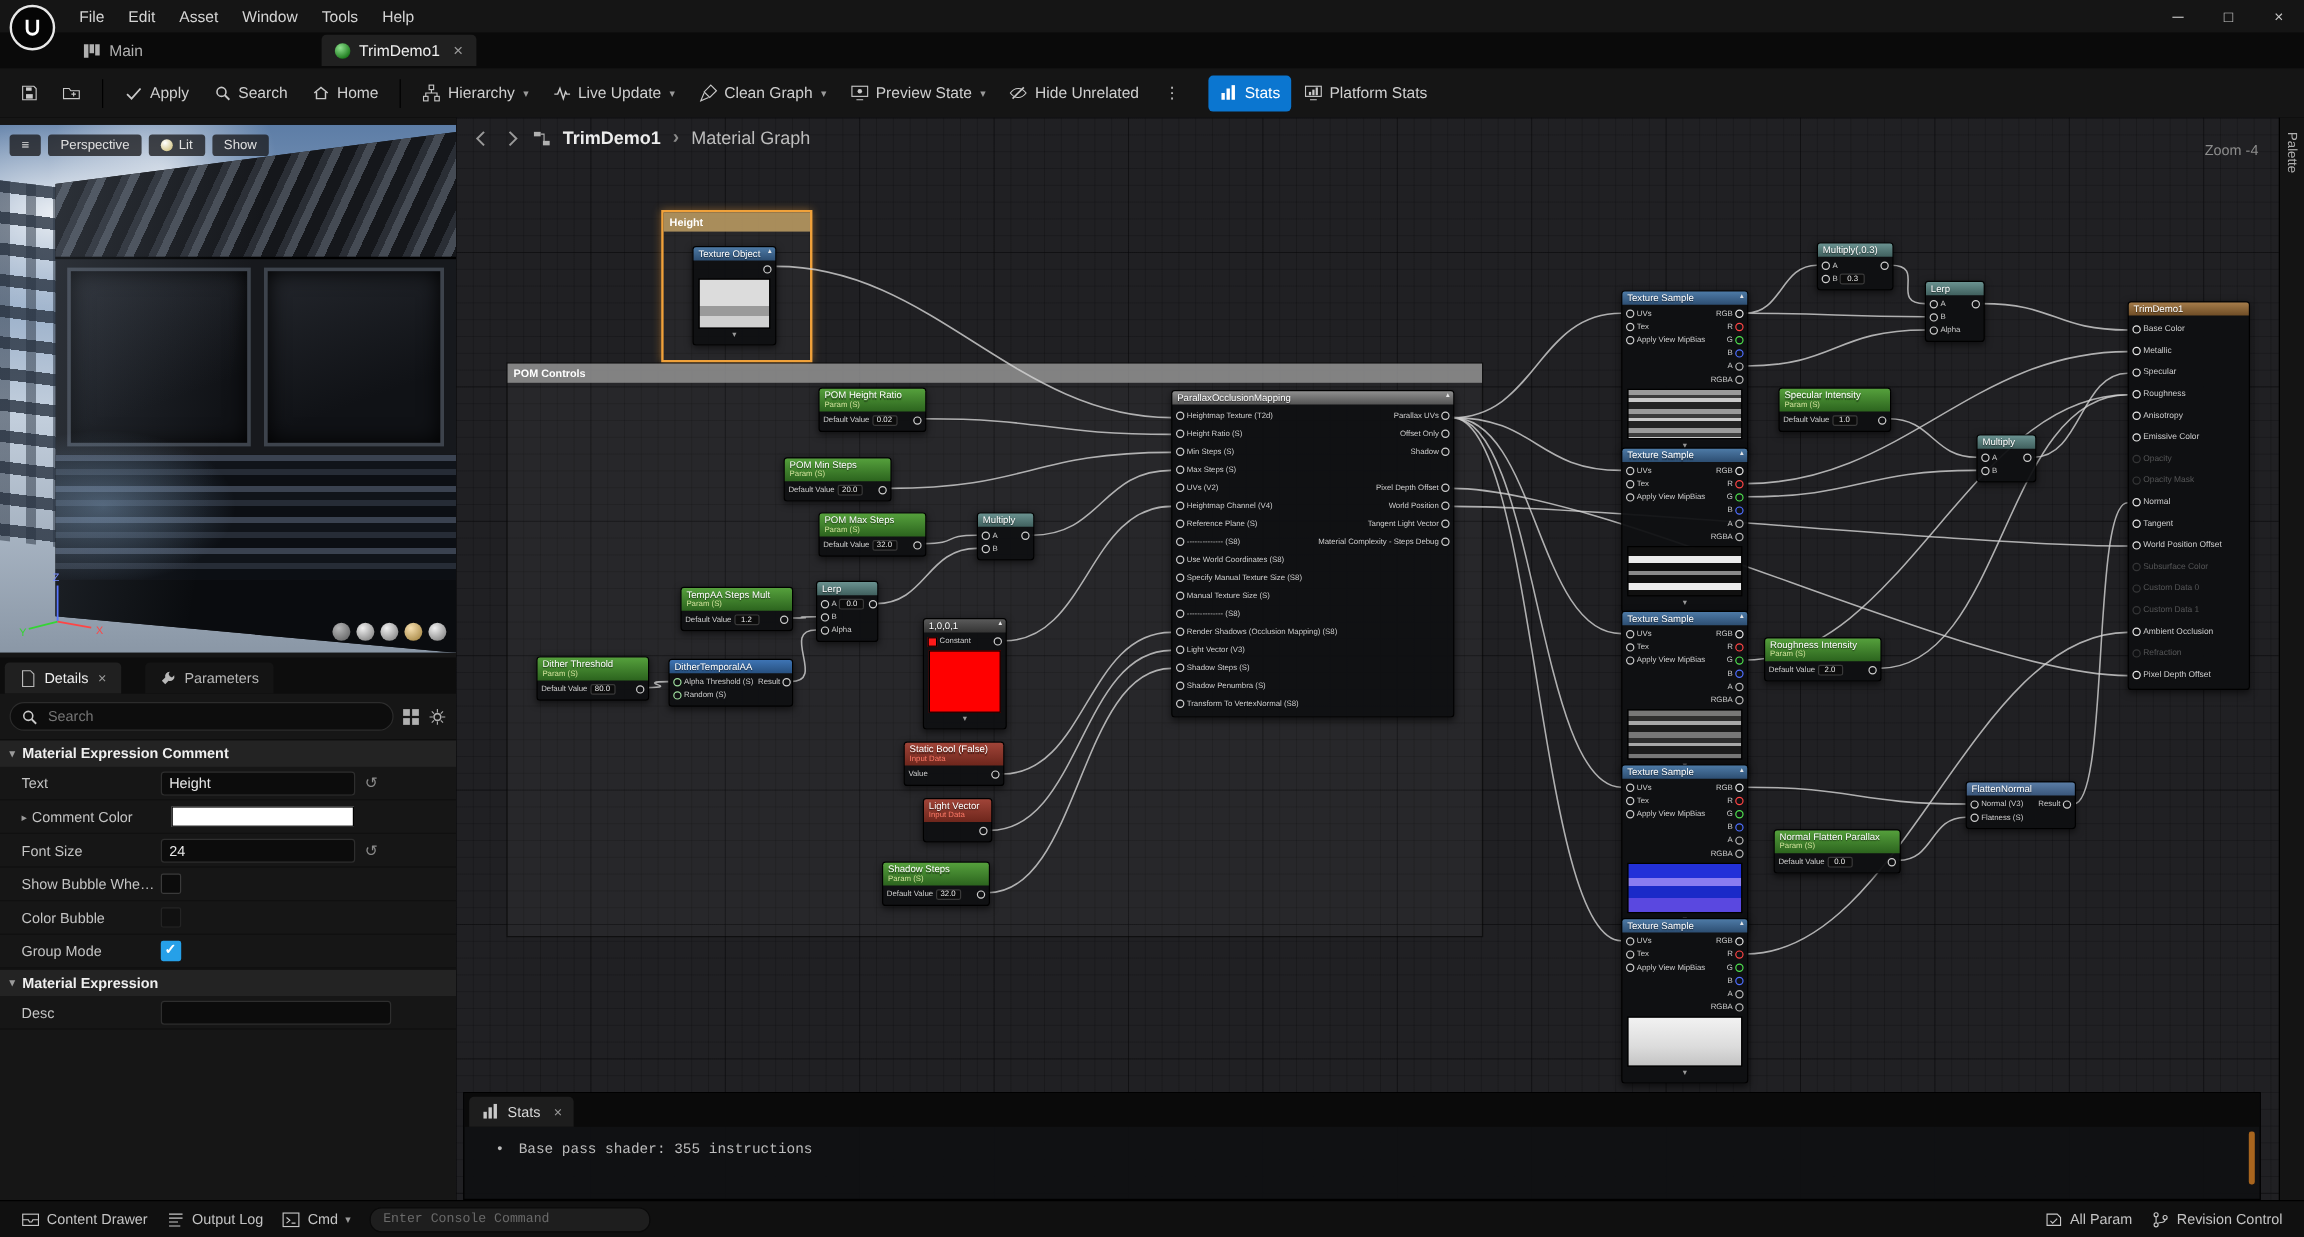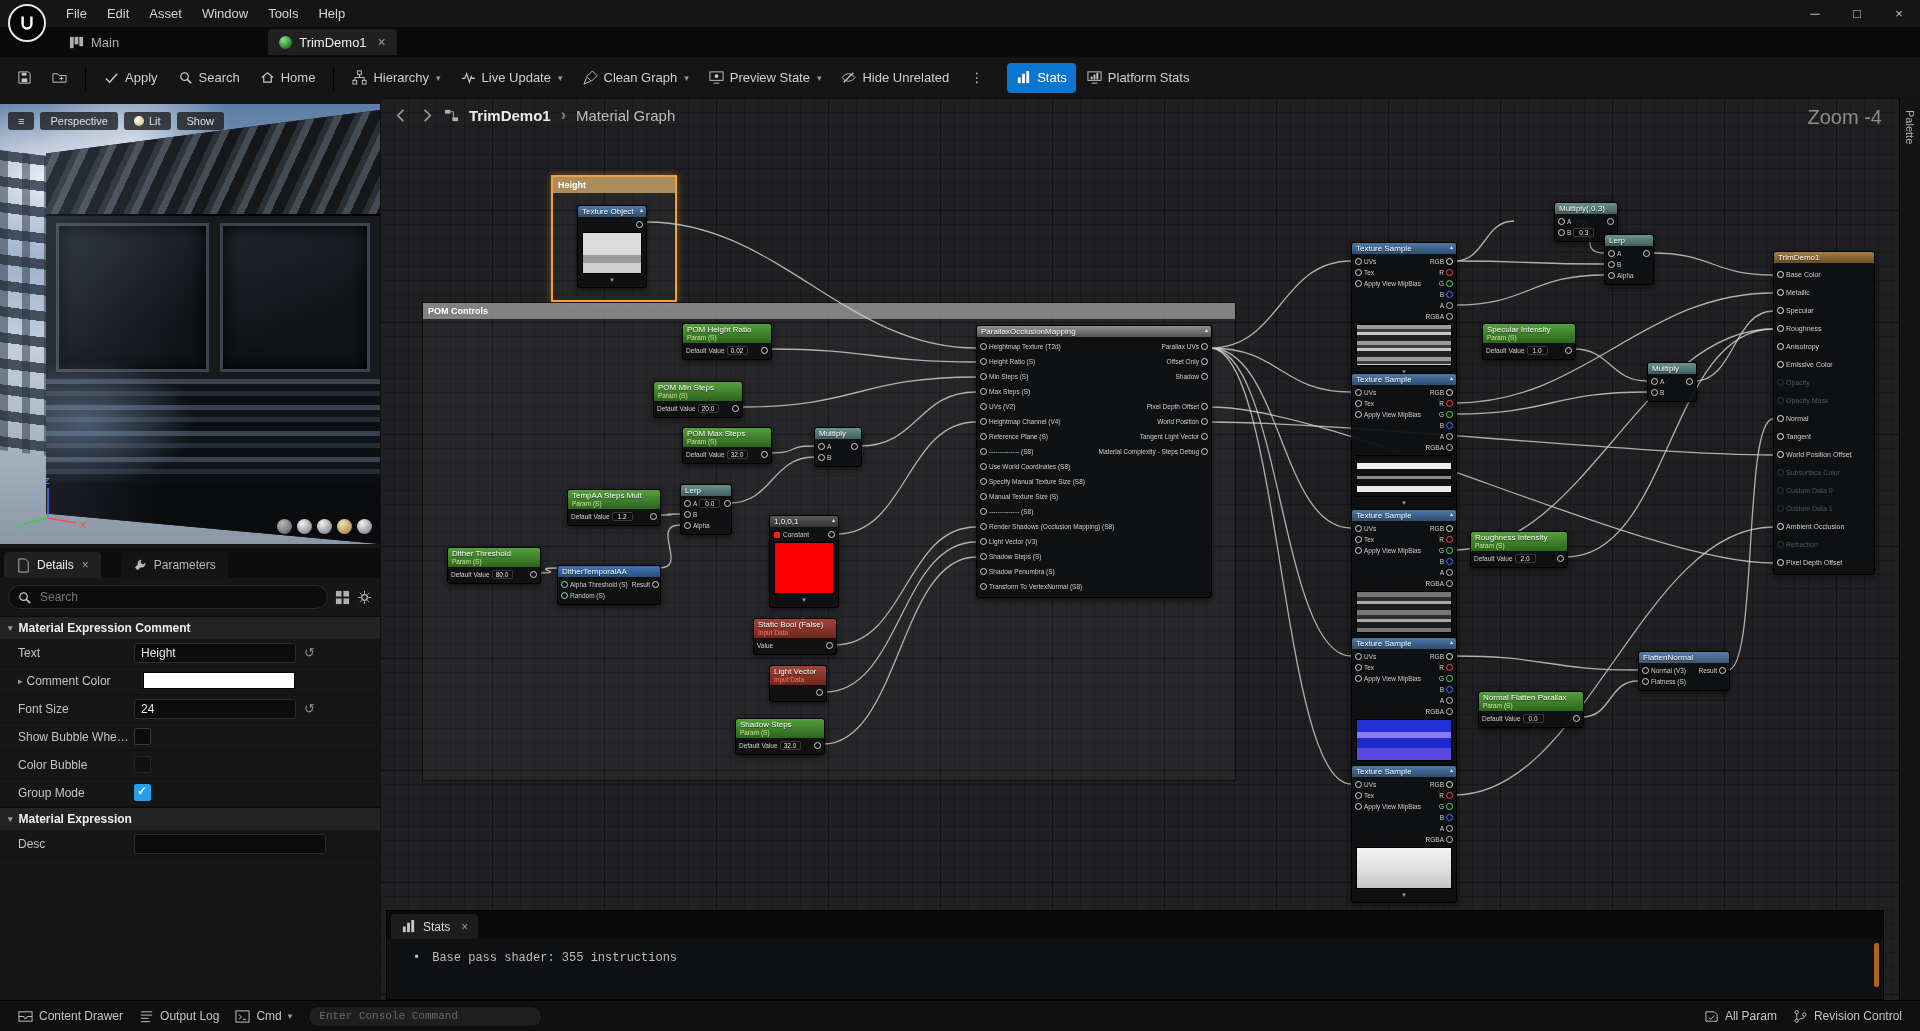--- a/index.html
+++ b/index.html
@@ -99,21 +99,21 @@
        linear-gradient(rgba(12,12,14,.3) 1px,transparent 1px),
        linear-gradient(90deg,rgba(12,12,14,.3) 1px,transparent 1px);
      background-size:112px 112px,112px 112px,14px 14px,14px 14px}
   #wires{position:absolute;left:0;top:0;width:1520px;height:902px;z-index:2}
   #wires path{fill:none;stroke:#d4d4d4;stroke-width:1.3;opacity:.8}
   #gnodes{position:absolute;inset:0;z-index:3}
   #breadcrumb{position:absolute;left:14px;top:8px;display:flex;align-items:center;gap:10px;z-index:6}
   .bc-name{font-size:15px;color:#ececec;font-weight:600}
   .bc-sep{color:#8a8a8a;font-size:16px;font-weight:bold}
   .bc-sub{font-size:15px;color:#bdbdbd}
-  #zoomlabel{position:absolute;right:18px;top:8px;font-size:20px;color:#8d8d8d;z-index:6}
+  #zoomlabel{position:absolute;right:18px;top:20px;font-size:12px;color:#8d8d8d;z-index:6}
   #watermark{position:absolute;left:1238px;top:718px;font-size:46px;font-weight:bold;color:#3b3b3b;letter-spacing:2px;z-index:1}
   .gcomment{position:absolute;border:1px solid rgba(0,0,0,.6);background:rgba(255,255,255,.035);z-index:1}
   .gcomment.selected{border:2px solid #f0a13a;box-shadow:0 0 7px rgba(240,160,58,.45)}
   .chead{height:16px;padding:0 5px;font-size:9px;font-weight:bold;color:#fff;line-height:16px;white-space:nowrap}
   .chead-height{background:rgba(180,150,95,.92)}
   .chead-pom-controls{background:rgba(150,150,150,.82)}
 
   .gnode{position:absolute;background:rgba(15,16,18,.95);border:1px solid #000;border-radius:3px;
      box-shadow:0 2px 6px rgba(0,0,0,.55);z-index:3}
   .nhead{padding:1px 4px;border-radius:2px 2px 0 0;line-height:1.15;position:relative}
@@ -646,21 +646,21 @@
           </div>
           <div class="nbody">
             <div class="nrow">
               <span class="nl">Default Value</span>
               <span class="vbox">80.0</span>
               <span class="fx"></span>
               <span class="pin" style="border-color: rgb(207, 207, 207);"></span>
             </div>
           </div>
         </div>
-        <div class="gnode" style="left: 177px; top: 467px; width: 102px;">
+        <div class="gnode" style="left: 177px; top: 451px; width: 102px;">
           <div class="nhead lg-func">
             <span class="ntitle">DitherTemporalAA</span>
           </div>
           <div class="nbody">
             <div class="nrow">
               <span class="pin" style="border-color: rgb(159, 223, 159);"></span>
               <span class="nl">Alpha Threshold (S)</span>
               <span class="fx"></span>
               <span class="nr">Result</span>
               <span class="pin" style="border-color: rgb(207, 207, 207);"></span>
@@ -828,21 +828,21 @@
               <span class="nl">Shadow Penumbra (S)</span>
               <span class="fx"></span>
             </div>
             <div class="nrow">
               <span class="pin" style="border-color: rgb(207, 207, 207);"></span>
               <span class="nl">Transform To VertexNormal (S8)</span>
               <span class="fx"></span>
             </div>
           </div>
         </div>
-        <div class="gnode" style="left: 1134px; top: 104px; width: 62px; margin-left: 40px;">
+        <div class="gnode" style="left: 1134px; top: 104px; width: 62px;">
           <div class="nhead lg-math">
             <span class="ntitle">Multiply(,0.3)</span>
           </div>
           <div class="nbody">
             <div class="nrow">
               <span class="pin" style="border-color: rgb(207, 207, 207);"></span>
               <span class="nl">A</span>
               <span class="fx"></span>
               <span class="pin" style="border-color: rgb(207, 207, 207);"></span>
             </div>

